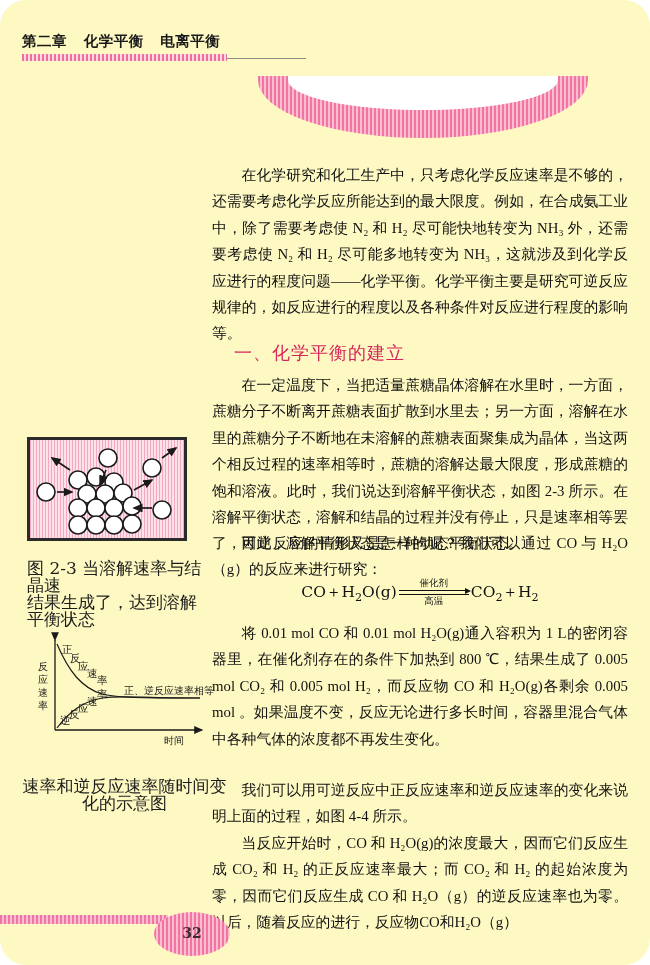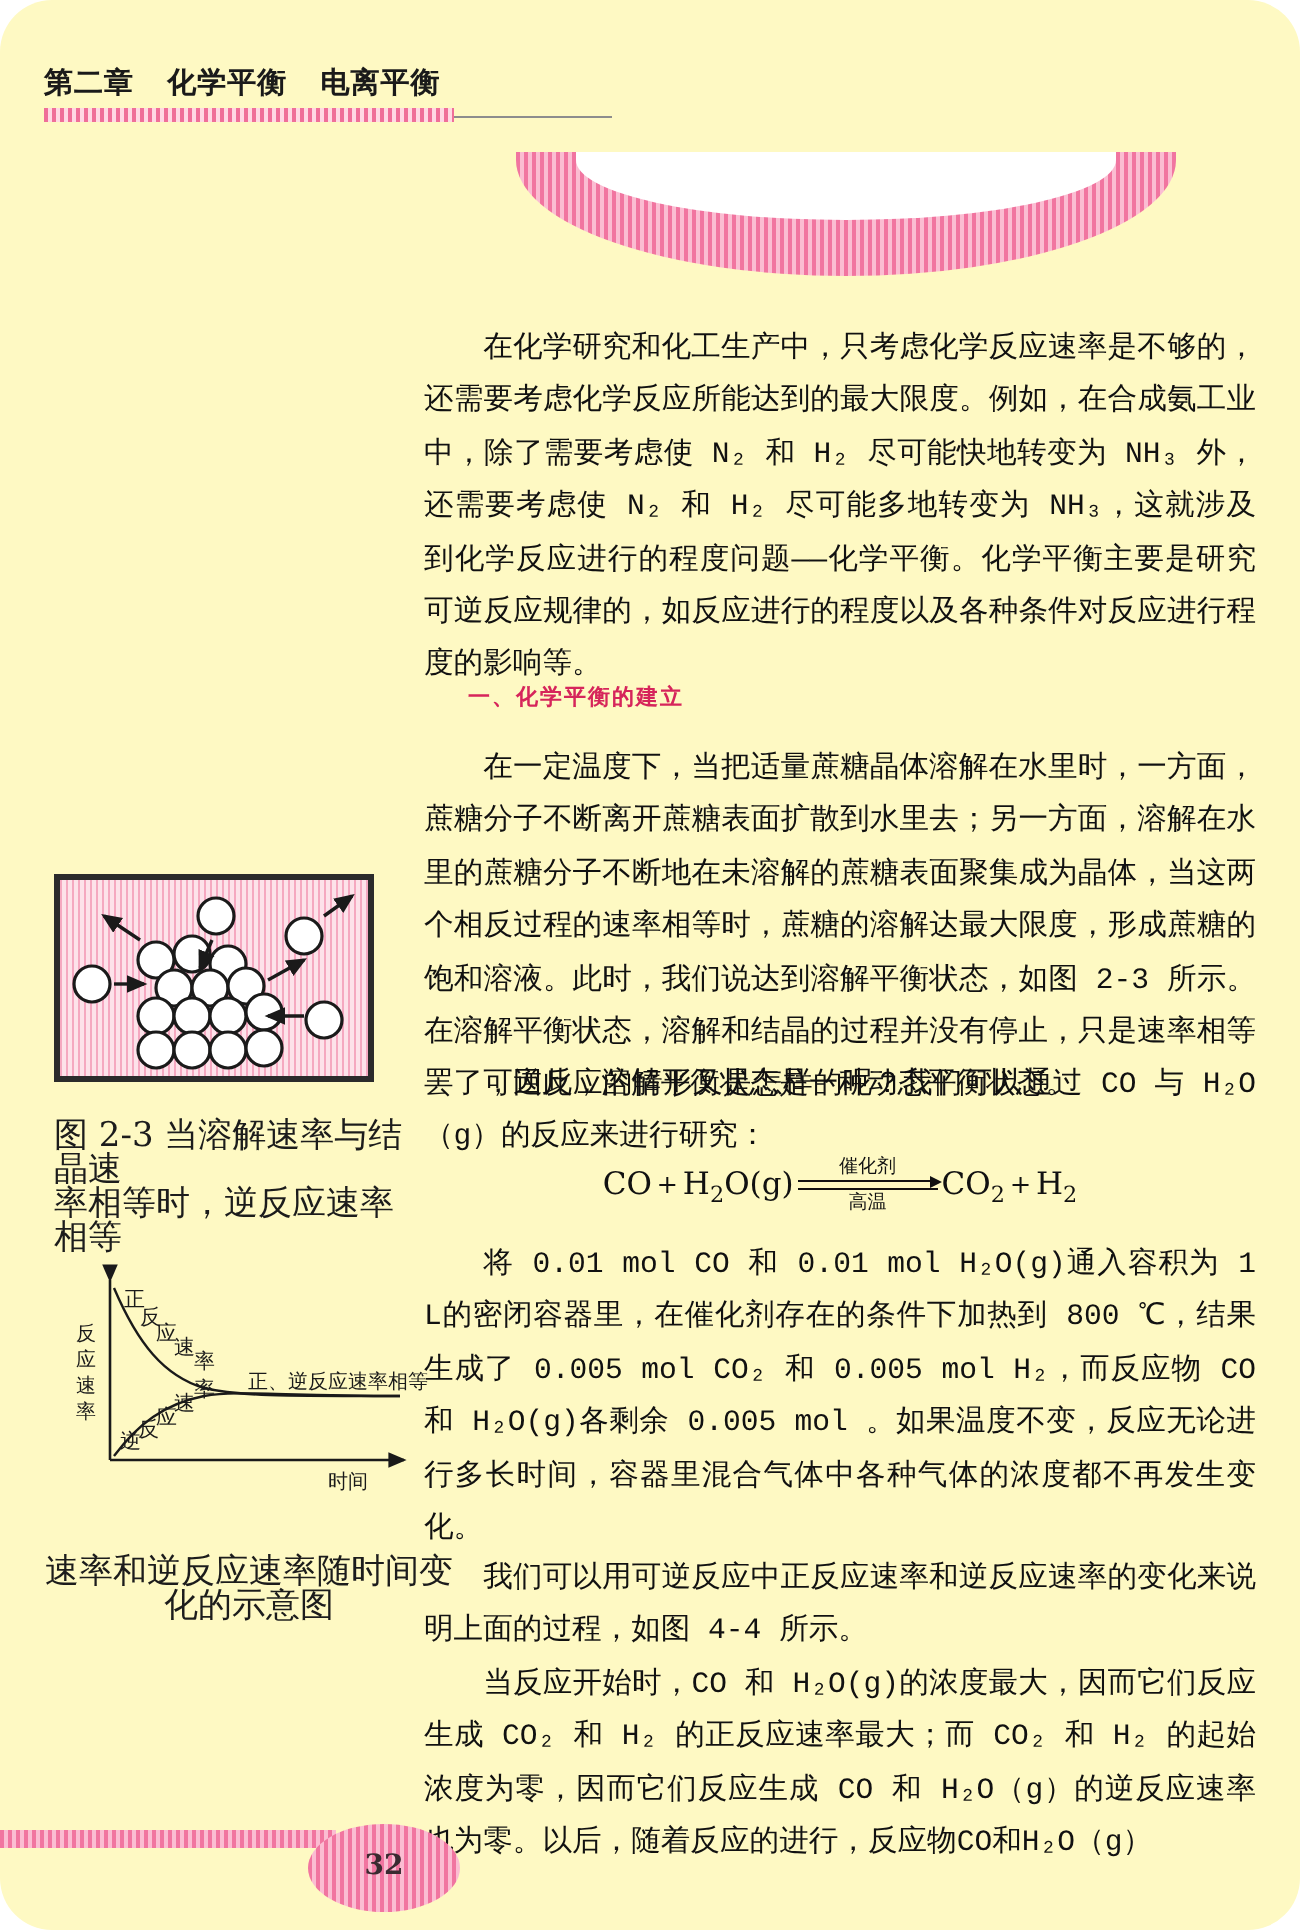--- a/index.html
+++ b/index.html
@@ -95,30 +95,30 @@
   
   .para {
     position: absolute;
     left: 212px;
     width: 416px;
     font-size: 14.8px;
     line-height: 26.4px;
     color: #111111;
     text-align: justify;
     text-justify: inter-ideograph;
-    font-family: Liberation Mono, monospace;
+    font-family: Liberation Serif, serif;
     text-indent: 2em;
   }
 
   .section-head {
     position: absolute;
     left: 234px;
     top: 341px;
-    font-size: 11px;
-    font-weight: bold;
+    font-size: 18px;
+    font-weight: normal;
     color: #d6255b;
     letter-spacing: 1px;
     white-space: pre;
   }
 
   
   .equation {
     position: absolute;
     left: 212px;
     top: 580px;
@@ -314,21 +314,21 @@
       </g>
       <defs>
         <marker id="ah" markerWidth="7" markerHeight="7" refX="5" refY="2.6" orient="auto">
           <path d="M0,0 L6,2.6 L0,5.2 z" fill="#1a1a1a"></path>
         </marker>
       </defs>
     </svg>
   </div>
   <div class="fig-caption" style="left:27px; top:560px; width:175px;">
     <div>图 2-3   当溶解速率与结晶速</div>
-    <div>率相等时，逆反应速率相等</div>
+    <div>结果生成了，达到溶解平衡状态</div>
   </div>
 
   <div class="fig24">
     <svg width="200" height="120" viewBox="0 0 200 120">
 
       <g stroke="#1a1a1a" stroke-width="1.3" fill="none">
         <path d="M31 8 L31 98" marker-start="url(#av)"></path>
         <path d="M31 98 L178 98" marker-end="url(#ah2)"></path>
       </g>
       <defs>

